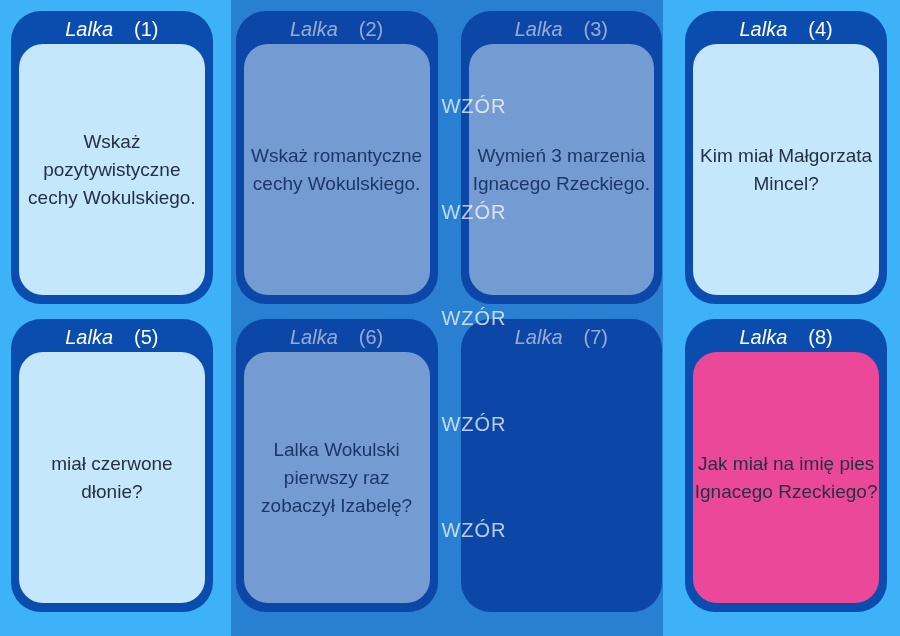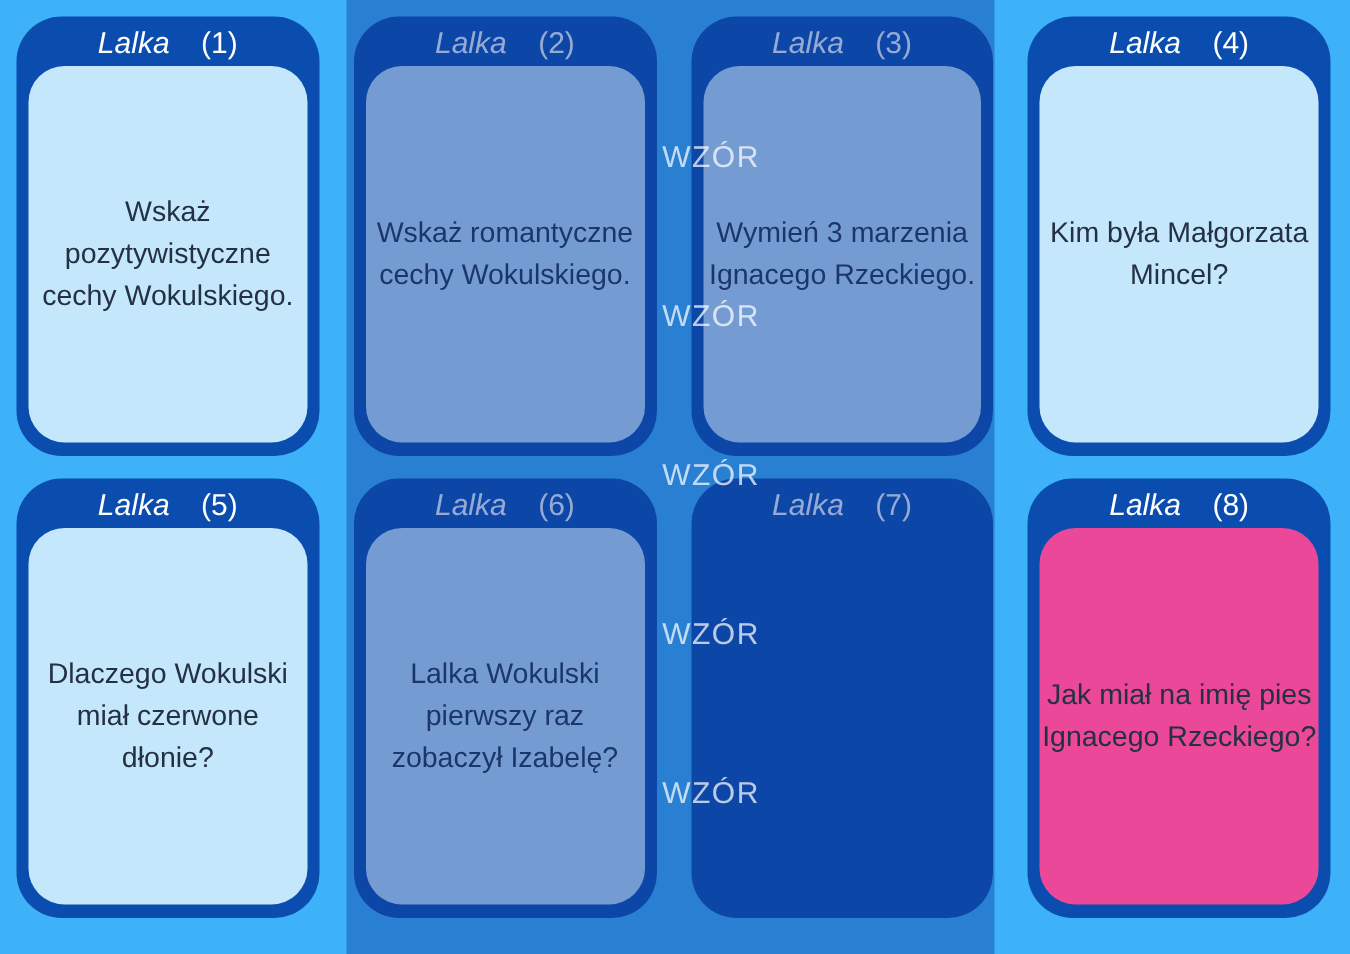--- a/index.html
+++ b/index.html
@@ -120,32 +120,31 @@
           <span class="q-line"><span>Ignacego Rzeckiego.</span></span>
         </div>
   </div>
 
   <div class="card" style="background: rgb(10, 77, 174);">
     <div class="card-title">
       <span class="title-word">Lalka</span>
       <span class="title-suffix">(4)</span>
     </div>
     <div class="card-panel" style="background: rgb(197, 231, 252); color: rgb(36, 49, 66);">
-          <span class="q-line"><span>Kim była Małgorzata</span></span>
+          <span class="q-line"><span>Kim miał Małgorzata</span></span>
           <span class="q-line"><span>Mincel?</span></span>
         </div>
   </div>
 
   <div class="card" style="background: rgb(10, 77, 174);">
     <div class="card-title">
       <span class="title-word">Lalka</span>
       <span class="title-suffix">(5)</span>
     </div>
     <div class="card-panel" style="background: rgb(197, 231, 252); color: rgb(36, 49, 66);">
-          <span class="q-line"><span>Dlaczego Wokulski</span></span>
           <span class="q-line"><span>miał czerwone</span></span>
           <span class="q-line"><span>dłonie?</span></span>
         </div>
   </div>
 
   <div class="card" style="background: rgb(10, 77, 174);">
     <div class="card-title">
       <span class="title-word">Lalka</span>
       <span class="title-suffix">(6)</span>
     </div>

